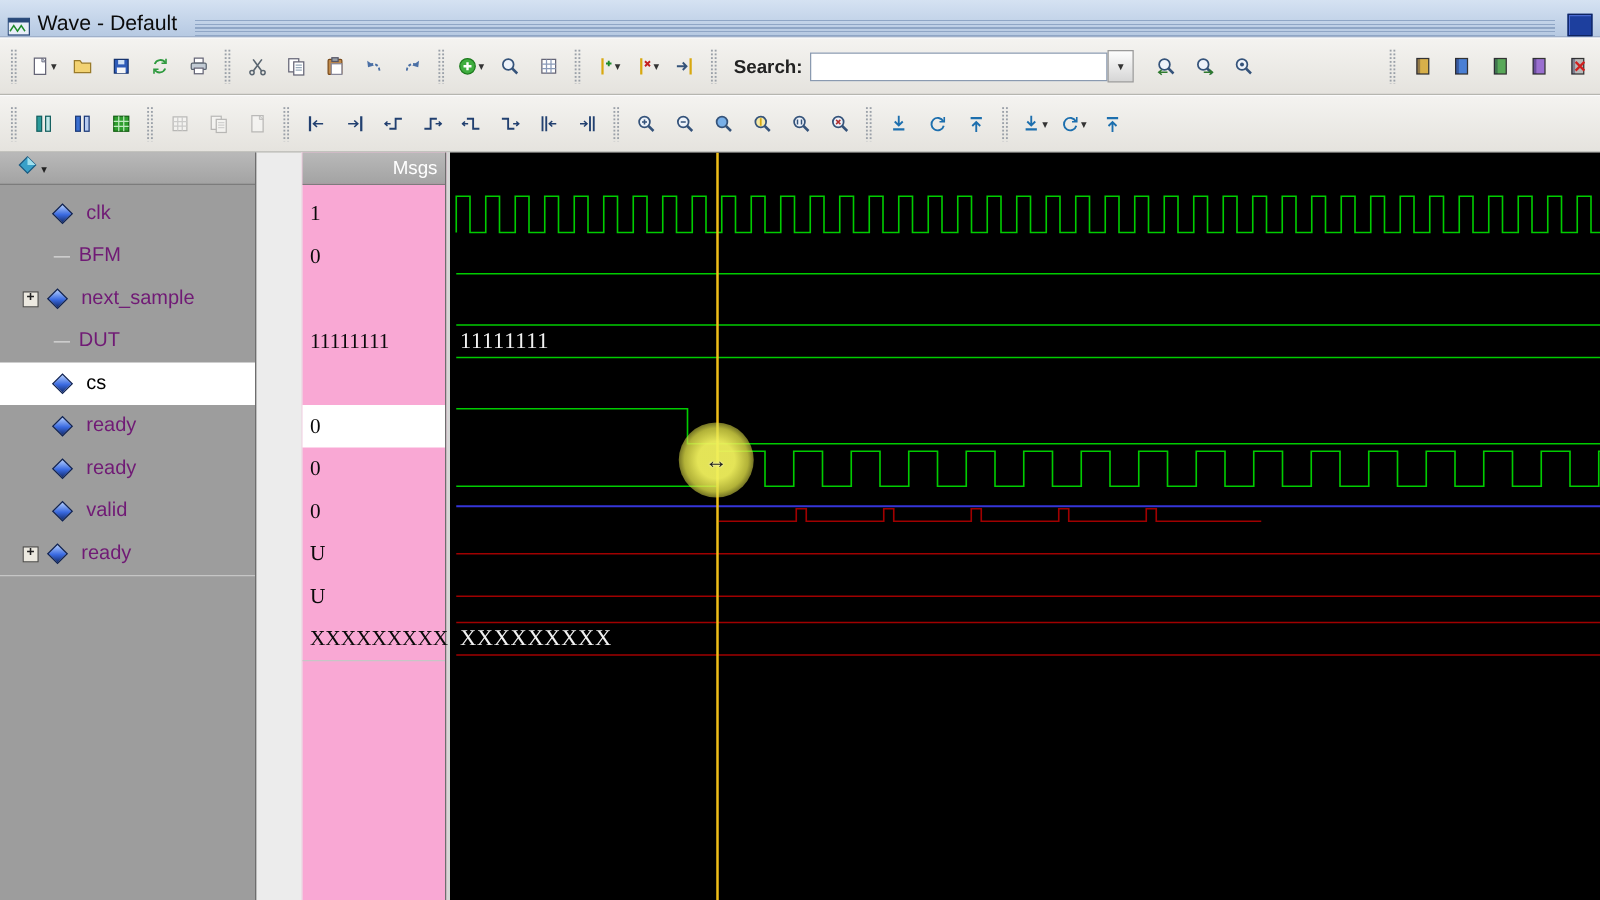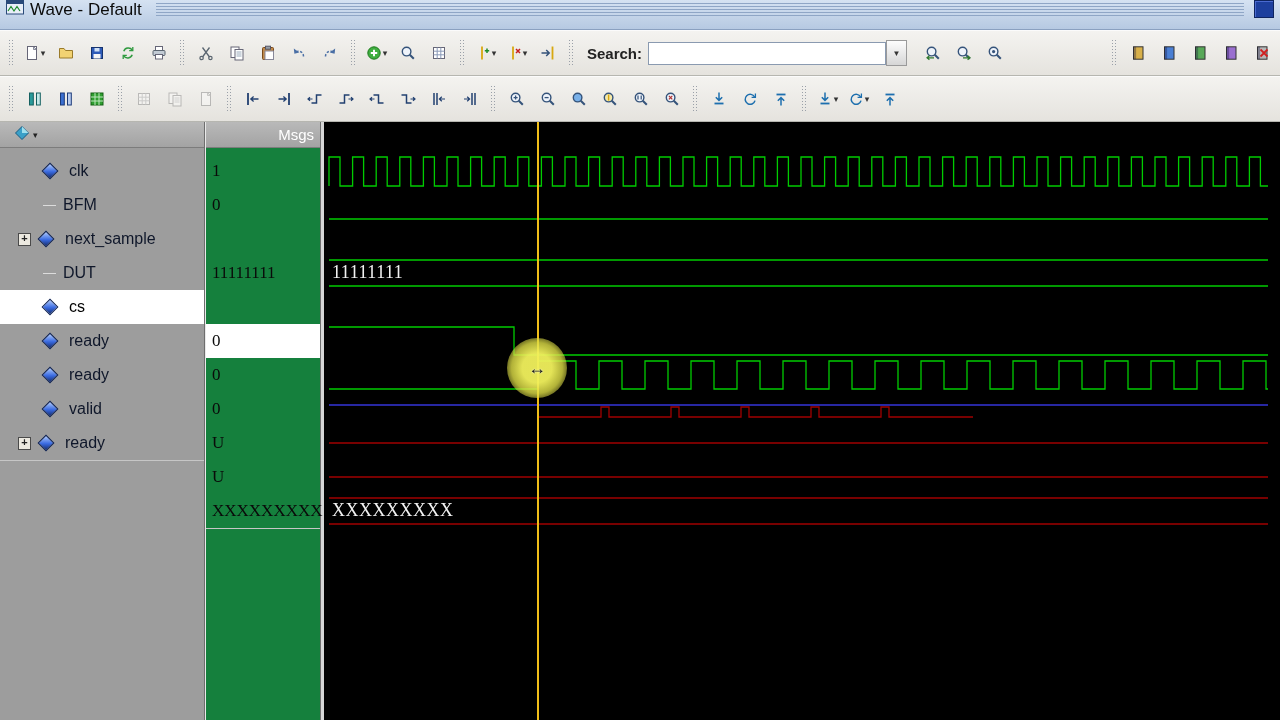--- a/index.html
+++ b/index.html
@@ -2,21 +2,21 @@
 <html><head>
 <meta charset="utf-8">
 <style>
   html,body{margin:0;padding:0;}
   body{width:1280px;height:720px;overflow:hidden;font-family:"Liberation Sans",sans-serif;background:#ececec;}
   #window{position:relative;width:1280px;height:720px;background:#ececec;}
 
   
   #titlebar{position:absolute;top:0;left:0;right:0;height:30px;
     background:linear-gradient(#d5e2f2,#b6c9e2);border-bottom:1px solid #8aa0c0;
-    display:flex;align-items:flex-start;padding:0 6px;box-sizing:border-box;}
+    display:flex;align-items:flex-end;padding:0 6px;box-sizing:border-box;}
   #title-icon{display:flex;margin-right:6px;}
   #title-text{font-size:17px;color:#0b0b0b;white-space:nowrap;}
   .title-grip{flex:1;height:13px;margin:3px 10px 0 14px;
     background:repeating-linear-gradient(to bottom,#8fa6c6 0,#8fa6c6 1px,rgba(0,0,0,0) 1px,rgba(0,0,0,0) 3px);}
   #dock-box{width:18px;height:16px;background:#1d3f9e;border:1px solid #0e2460;box-shadow:inset 1px 1px 0 #4a6ad0;}
 
   
   .toolbar{position:absolute;left:0;right:0;height:46px;display:flex;align-items:center;
     background:linear-gradient(#f4f3f0,#e5e3de);border-top:1px solid #fbfbfb;border-bottom:1px solid #b6b6b0;
     padding:0 3px;box-sizing:border-box;}
@@ -31,36 +31,36 @@
     background-image:radial-gradient(#9aa0a8 34%,rgba(0,0,0,0) 36%);background-size:3px 3px;}
   .spacer{flex:1;}
   .search-label{font-size:15px;color:#222;margin:0 6px 0 8px;font-weight:bold;}
   input.search{width:228px;height:21px;border:1px solid #8a9ab0;font-size:14px;padding:0 4px;background:#fff;}
   .combo{width:19px;height:24px;background:linear-gradient(#fdfdfd,#d6d6d6);border:1px solid #9a9a9a;
     display:flex;align-items:center;justify-content:center;font-size:8px;color:#333;margin:0 10px 0 0;}
 
   
   #main{position:absolute;top:122px;left:0;right:0;bottom:0;display:flex;}
   #names{width:205px;background:#9d9d9d;border-right:1px solid #6e6e6e;box-sizing:border-box;position:relative;}
-  #values{width:116px;background:#15803d;border-left:1px solid #e9e9e9;border-right:1px solid #6e6e6e;box-sizing:border-box;position:relative;}
+  #values{width:116px;background:#f9a8d4;border-left:1px solid #e9e9e9;border-right:1px solid #6e6e6e;box-sizing:border-box;position:relative;margin-left:36px;}
   #splitter{width:3px;background:#d6d6d6;}
   #wavepane{flex:1;background:#000;position:relative;overflow:hidden;}
 
   .pane-header{height:26px;background:linear-gradient(#b9b9b9,#a3a3a3);border-bottom:1px solid #7c7c7c;
     display:flex;align-items:center;box-sizing:border-box;}
   #names .pane-header{padding-left:14px;}
   .hdr-caret{font-size:9px;color:#222;margin-left:3px;}
   .msgs-header{justify-content:flex-end;padding-right:6px;color:#fff;font-size:15px;}
 
   #rows-names,#rows-values{padding-top:6px;border-bottom:1px solid #c6c6c6;}
   .sig-row{height:34px;display:flex;align-items:center;padding-left:44px;box-sizing:border-box;}
   .sig-row.expandable{padding-left:18px;}
   .sig-row.group{padding-left:43px;}
   .sig-row.sel{background:#fff;}
-  .sname{font-size:16px;color:#0f172a;}
+  .sname{font-size:16px;color:#701a75;}
   .sig-row.sel .sname{color:#000;}
   .plus{width:11px;height:11px;border:1px solid #4a4a4a;background:#ece9e0;color:#222;font-size:11px;
     line-height:9px;text-align:center;margin-right:9px;font-weight:bold;flex:none;}
   .diamond{width:10px;height:10px;transform:rotate(45deg);flex:none;
     background:linear-gradient(135deg,#b0ccff 0%,#3a6ae0 55%,#132c6e 100%);
     border:1px solid #0e2254;margin-right:13px;}
   .dash{width:13px;border-top:1px solid #dcdcdc;margin-right:7px;flex:none;}
   .val-row{height:34px;display:flex;align-items:center;padding-left:6px;
     font-family:"Liberation Serif",serif;font-size:17px;color:#0a0a0a;}
   .val-row.sel{background:#fff;}

